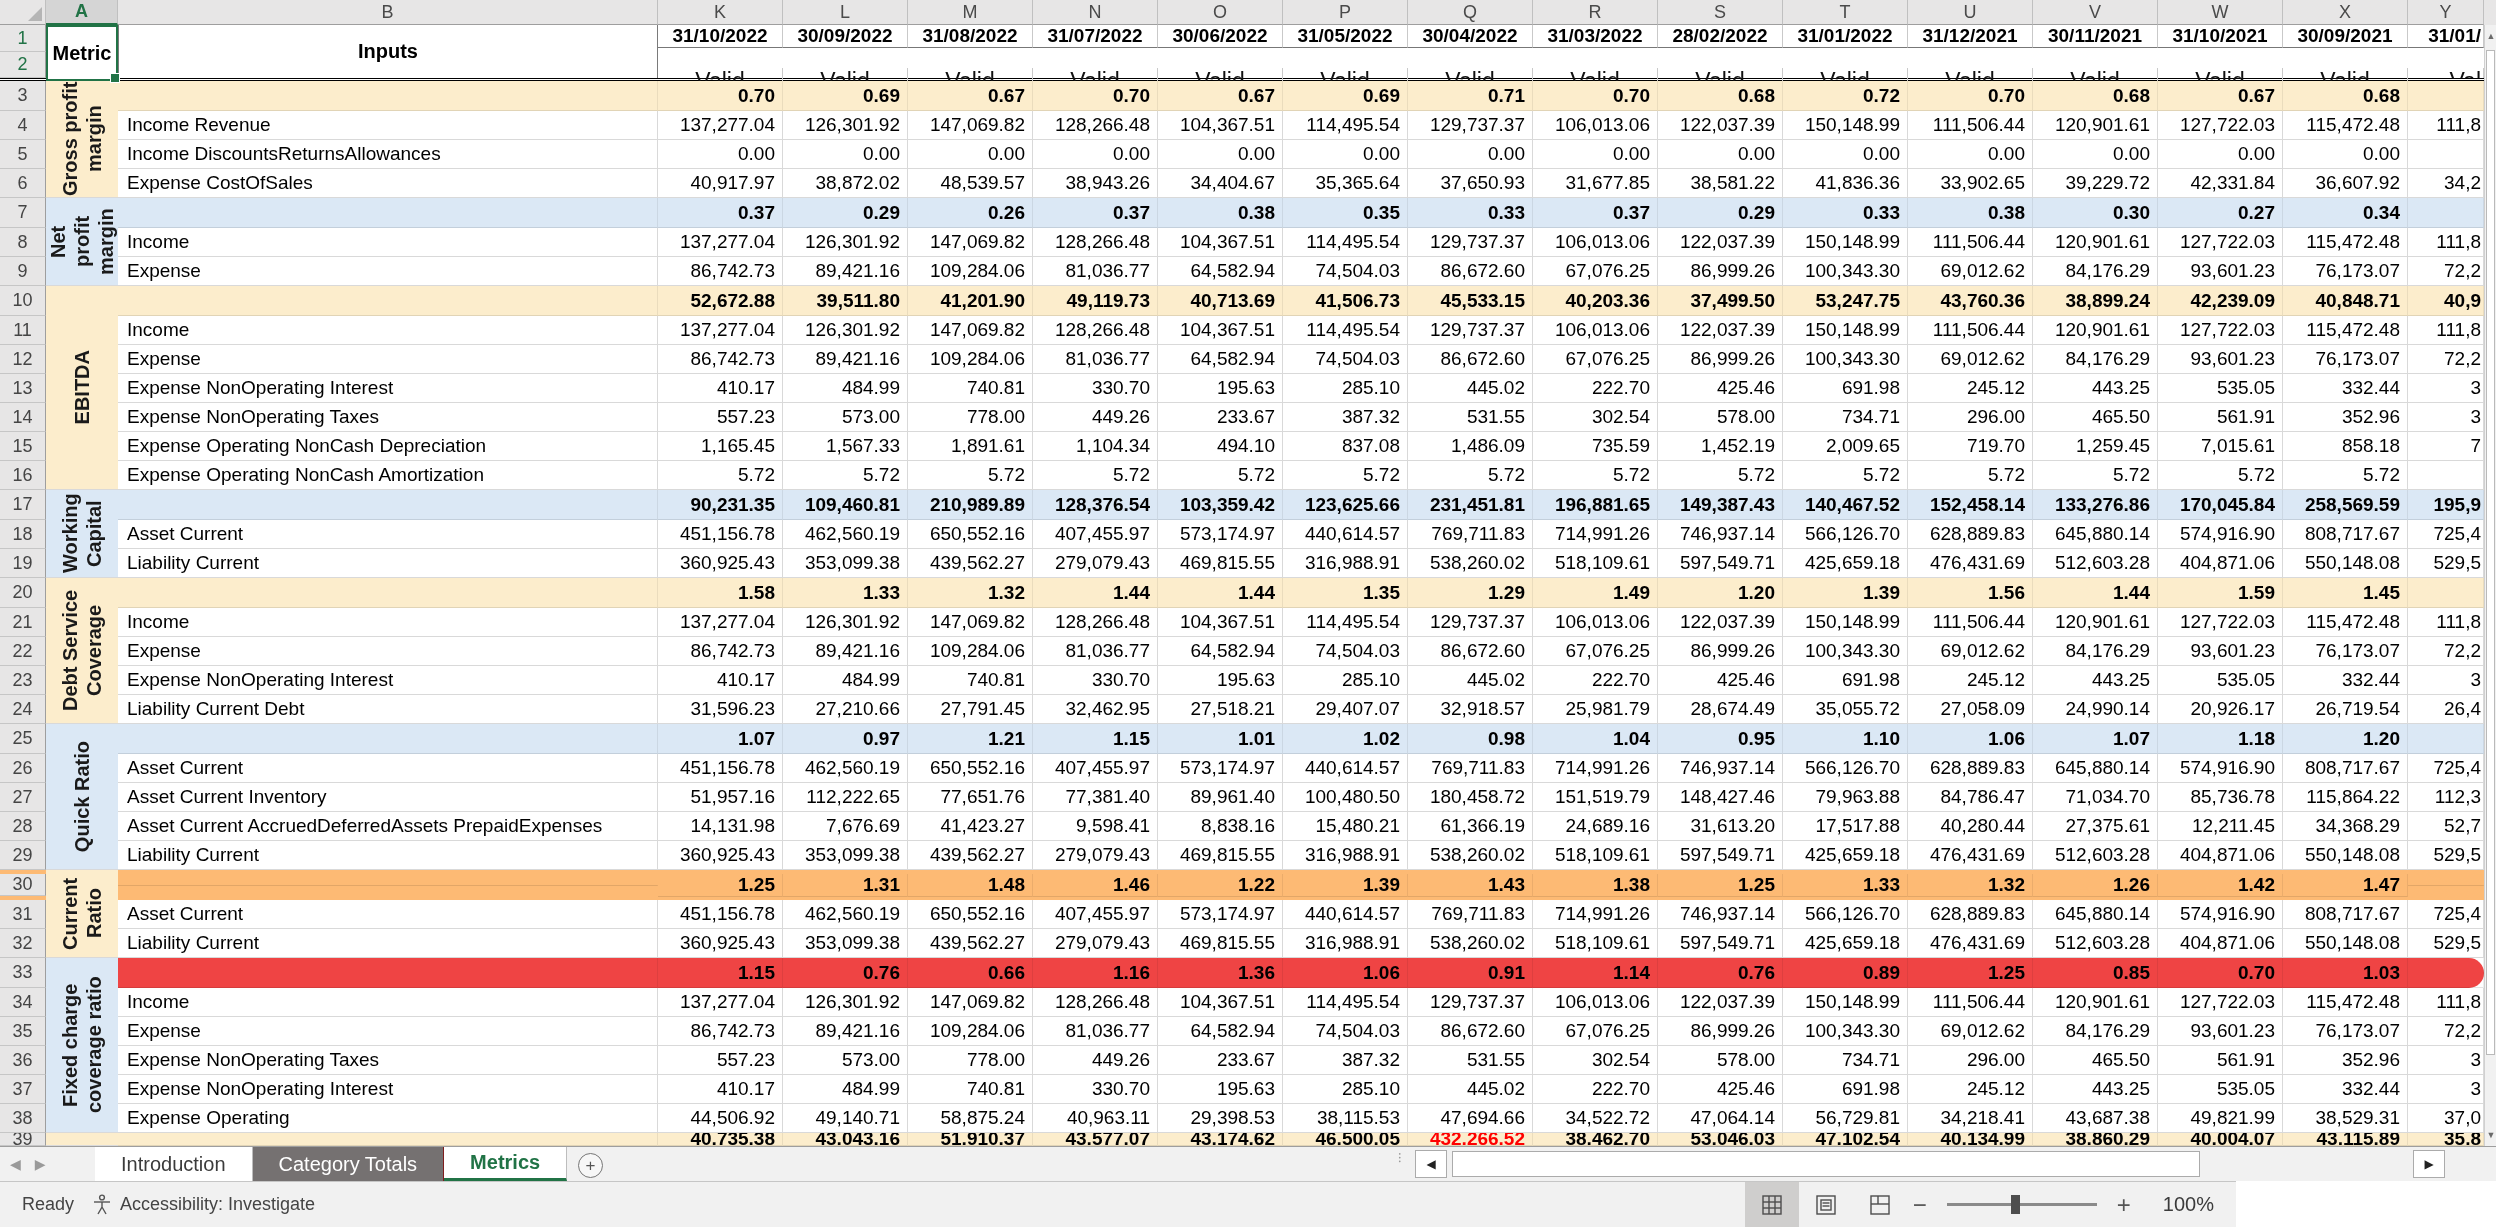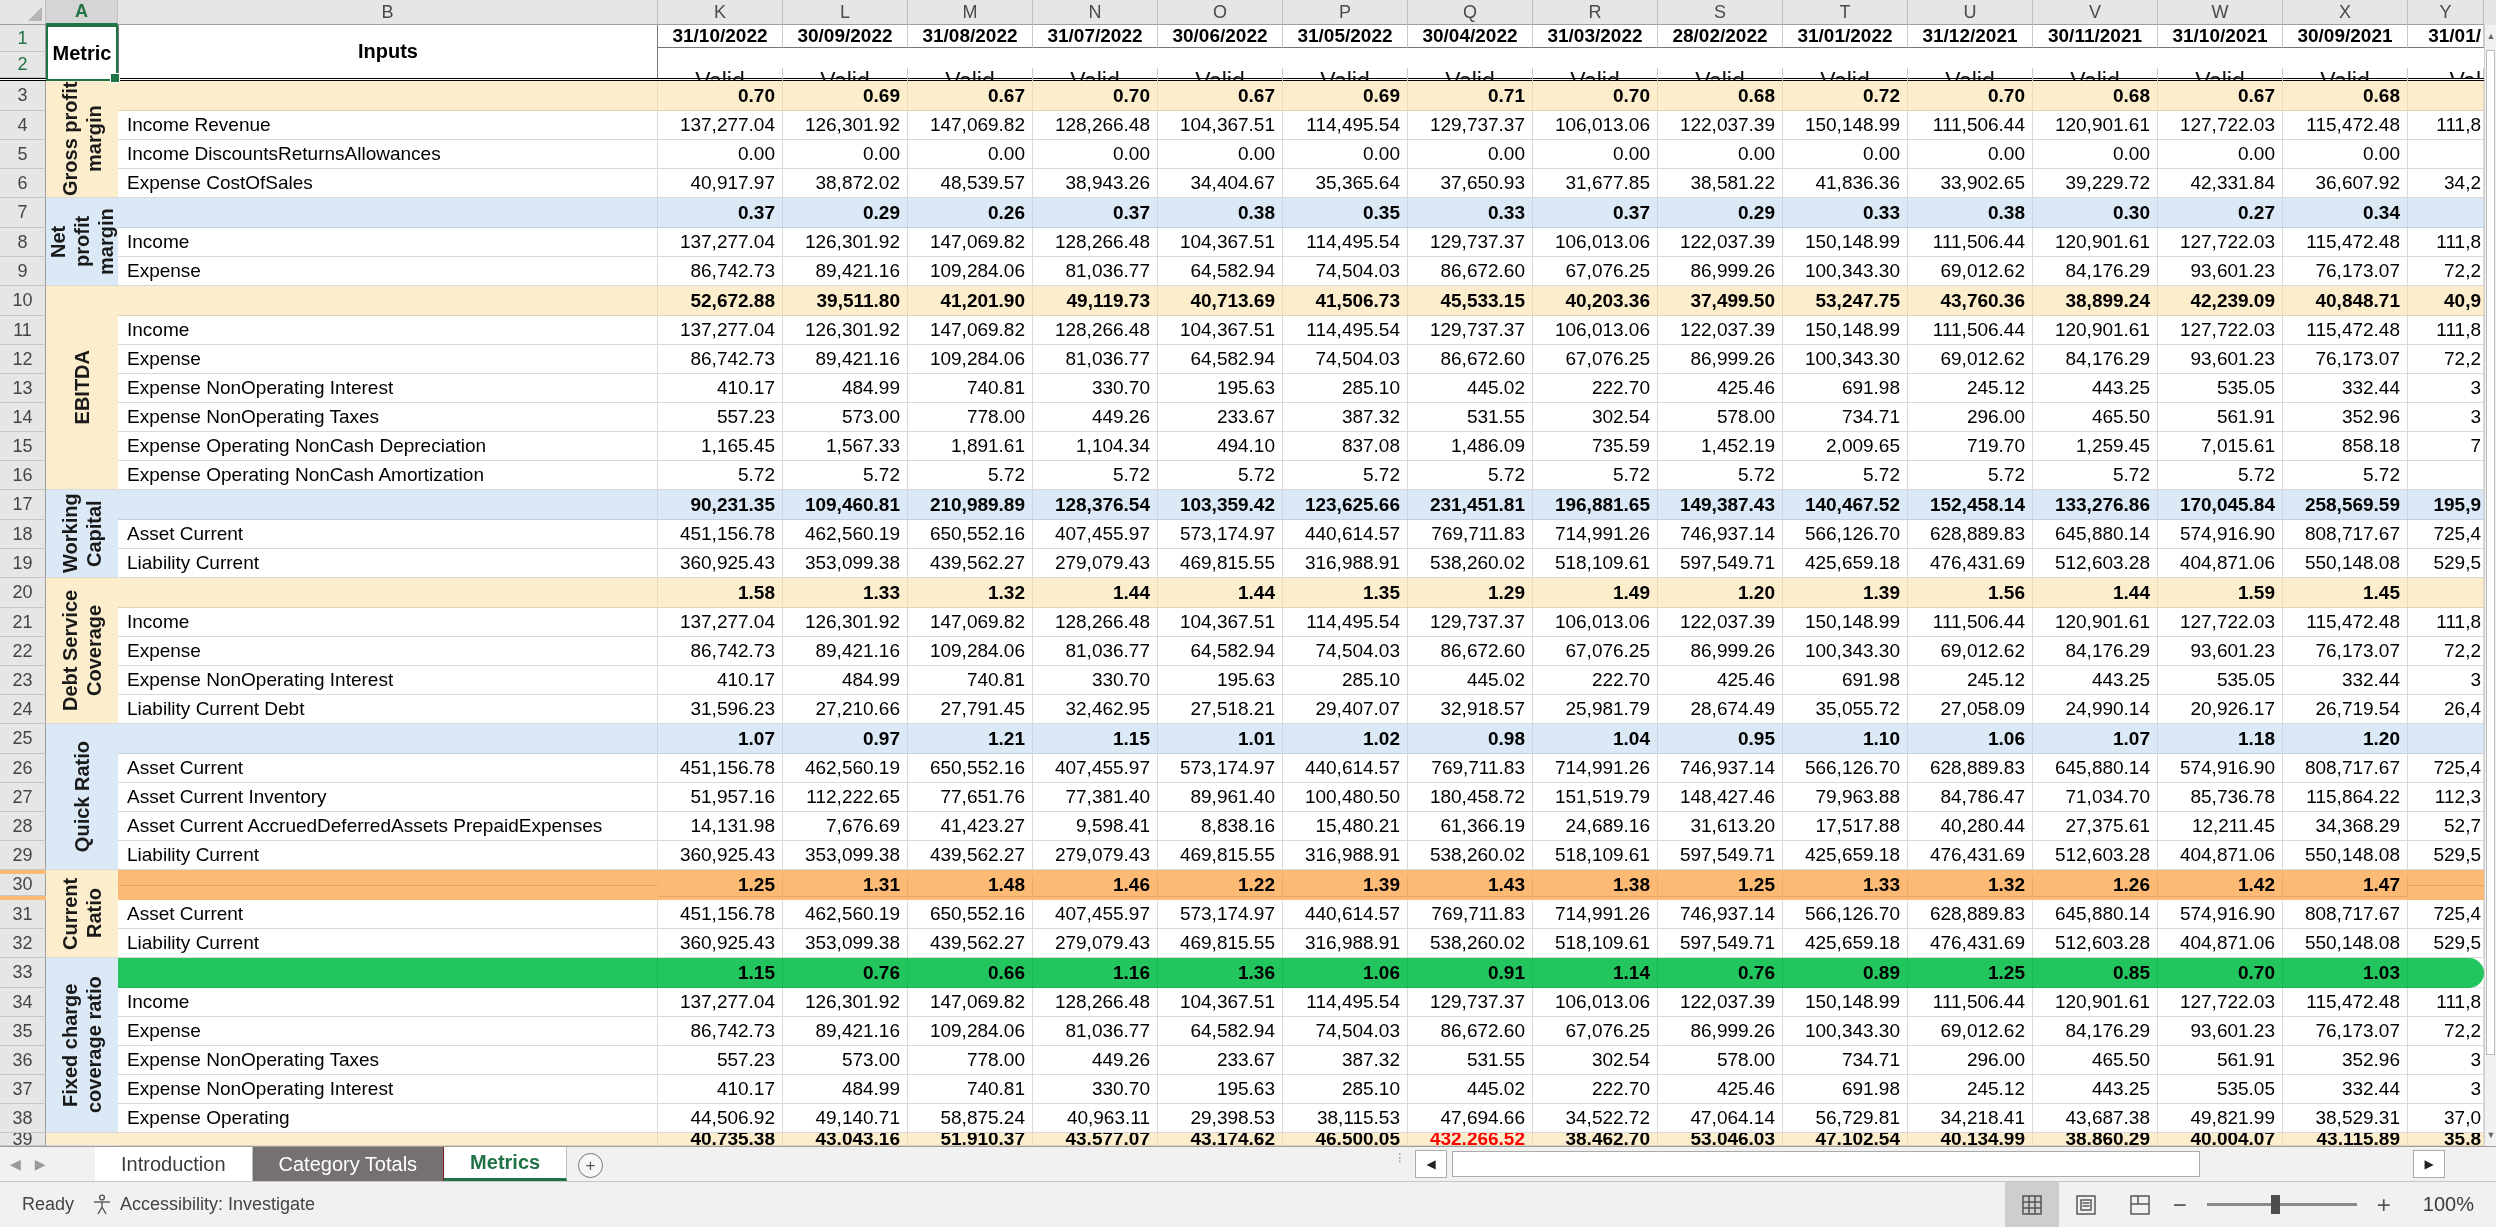--- a/index.html
+++ b/index.html
@@ -65,21 +65,21 @@
       background:#fff;border-right:1px solid #bdbdbd;}
   .tab.dark{background:#757171;color:#ffffff;border-right:1px solid #7f1d1d;}
   .tab.active{background:#fff;color:#217346;font-weight:bold;border-bottom:3px solid #217346;}
   #newsheet{position:absolute;left:578px;top:6px;width:23px;height:23px;border:1px solid #767676;border-radius:50%;
       display:flex;align-items:center;justify-content:center;font-size:17px;color:#555;background:#f7f7f7;}
   #tabgrip{position:absolute;left:1398px;top:8px;color:#9a9a9a;font-size:13px;line-height:6px;letter-spacing:0;}
   .hs-btn{position:absolute;top:3px;width:32px;height:28px;background:#fff;border:1px solid #ababab;box-sizing:border-box;
       display:flex;align-items:center;justify-content:center;font-size:12px;color:#222;}
   #hthumb{position:absolute;left:1452px;top:4px;width:748px;height:26px;background:#fff;border:1px solid #ababab;box-sizing:border-box;}
   
-  #statusbar{position:absolute;left:0;top:1181px;width:2496px;height:46px;background:#f1f1f1;border-top:1px solid #c6c6c6;box-sizing:border-box;}
+  #statusbar{position:absolute;left:0;top:1181px;width:2236px;height:46px;background:#f1f1f1;border-top:1px solid #c6c6c6;box-sizing:border-box;}
   #sb-left{position:absolute;left:22px;top:0;height:45px;display:flex;align-items:center;gap:18px;font-size:18px;color:#444;}
   #sb-right{position:absolute;right:8px;top:0;height:45px;display:flex;align-items:center;font-size:18px;color:#444;}
   .viewbtn{width:54px;height:45px;display:flex;align-items:center;justify-content:center;}
   .viewbtn.on{background:#cfcecd;}
   #zoomtrack{position:relative;width:150px;height:3px;background:#8a8a8a;margin:0 14px;}
   #zoomthumb{position:absolute;left:64px;top:-8px;width:9px;height:19px;background:#4d4d4d;}
   .zoomsign{font-size:24px;color:#555;padding:0 6px;font-weight:normal;}
   #zoomlabel{margin-left:26px;margin-right:14px;font-size:20px;color:#3b3b3b;}
   .accico{display:inline-flex;}
 </style>
@@ -780,21 +780,21 @@
           <div class="dcell">538,260.02</div>
           <div class="dcell">518,109.61</div>
           <div class="dcell">597,549.71</div>
           <div class="dcell">425,659.18</div>
           <div class="dcell">476,431.69</div>
           <div class="dcell">512,603.28</div>
           <div class="dcell">404,871.06</div>
           <div class="dcell">550,148.08</div>
           <div class="dcell y">529,5</div>
         </div>
-        <div class="row summary" style="background: #22c55e; border-radius: 15px;">
+        <div class="row summary" style="background: #ef4444; border-radius: 15px;">
           <div class="rnb">33</div>
           <div class="aspace"></div>
           <div class="bcell"></div>
           <div class="dcell">1.15</div>
           <div class="dcell">0.76</div>
           <div class="dcell">0.66</div>
           <div class="dcell">1.16</div>
           <div class="dcell">1.36</div>
           <div class="dcell">1.06</div>
           <div class="dcell">0.91</div>

